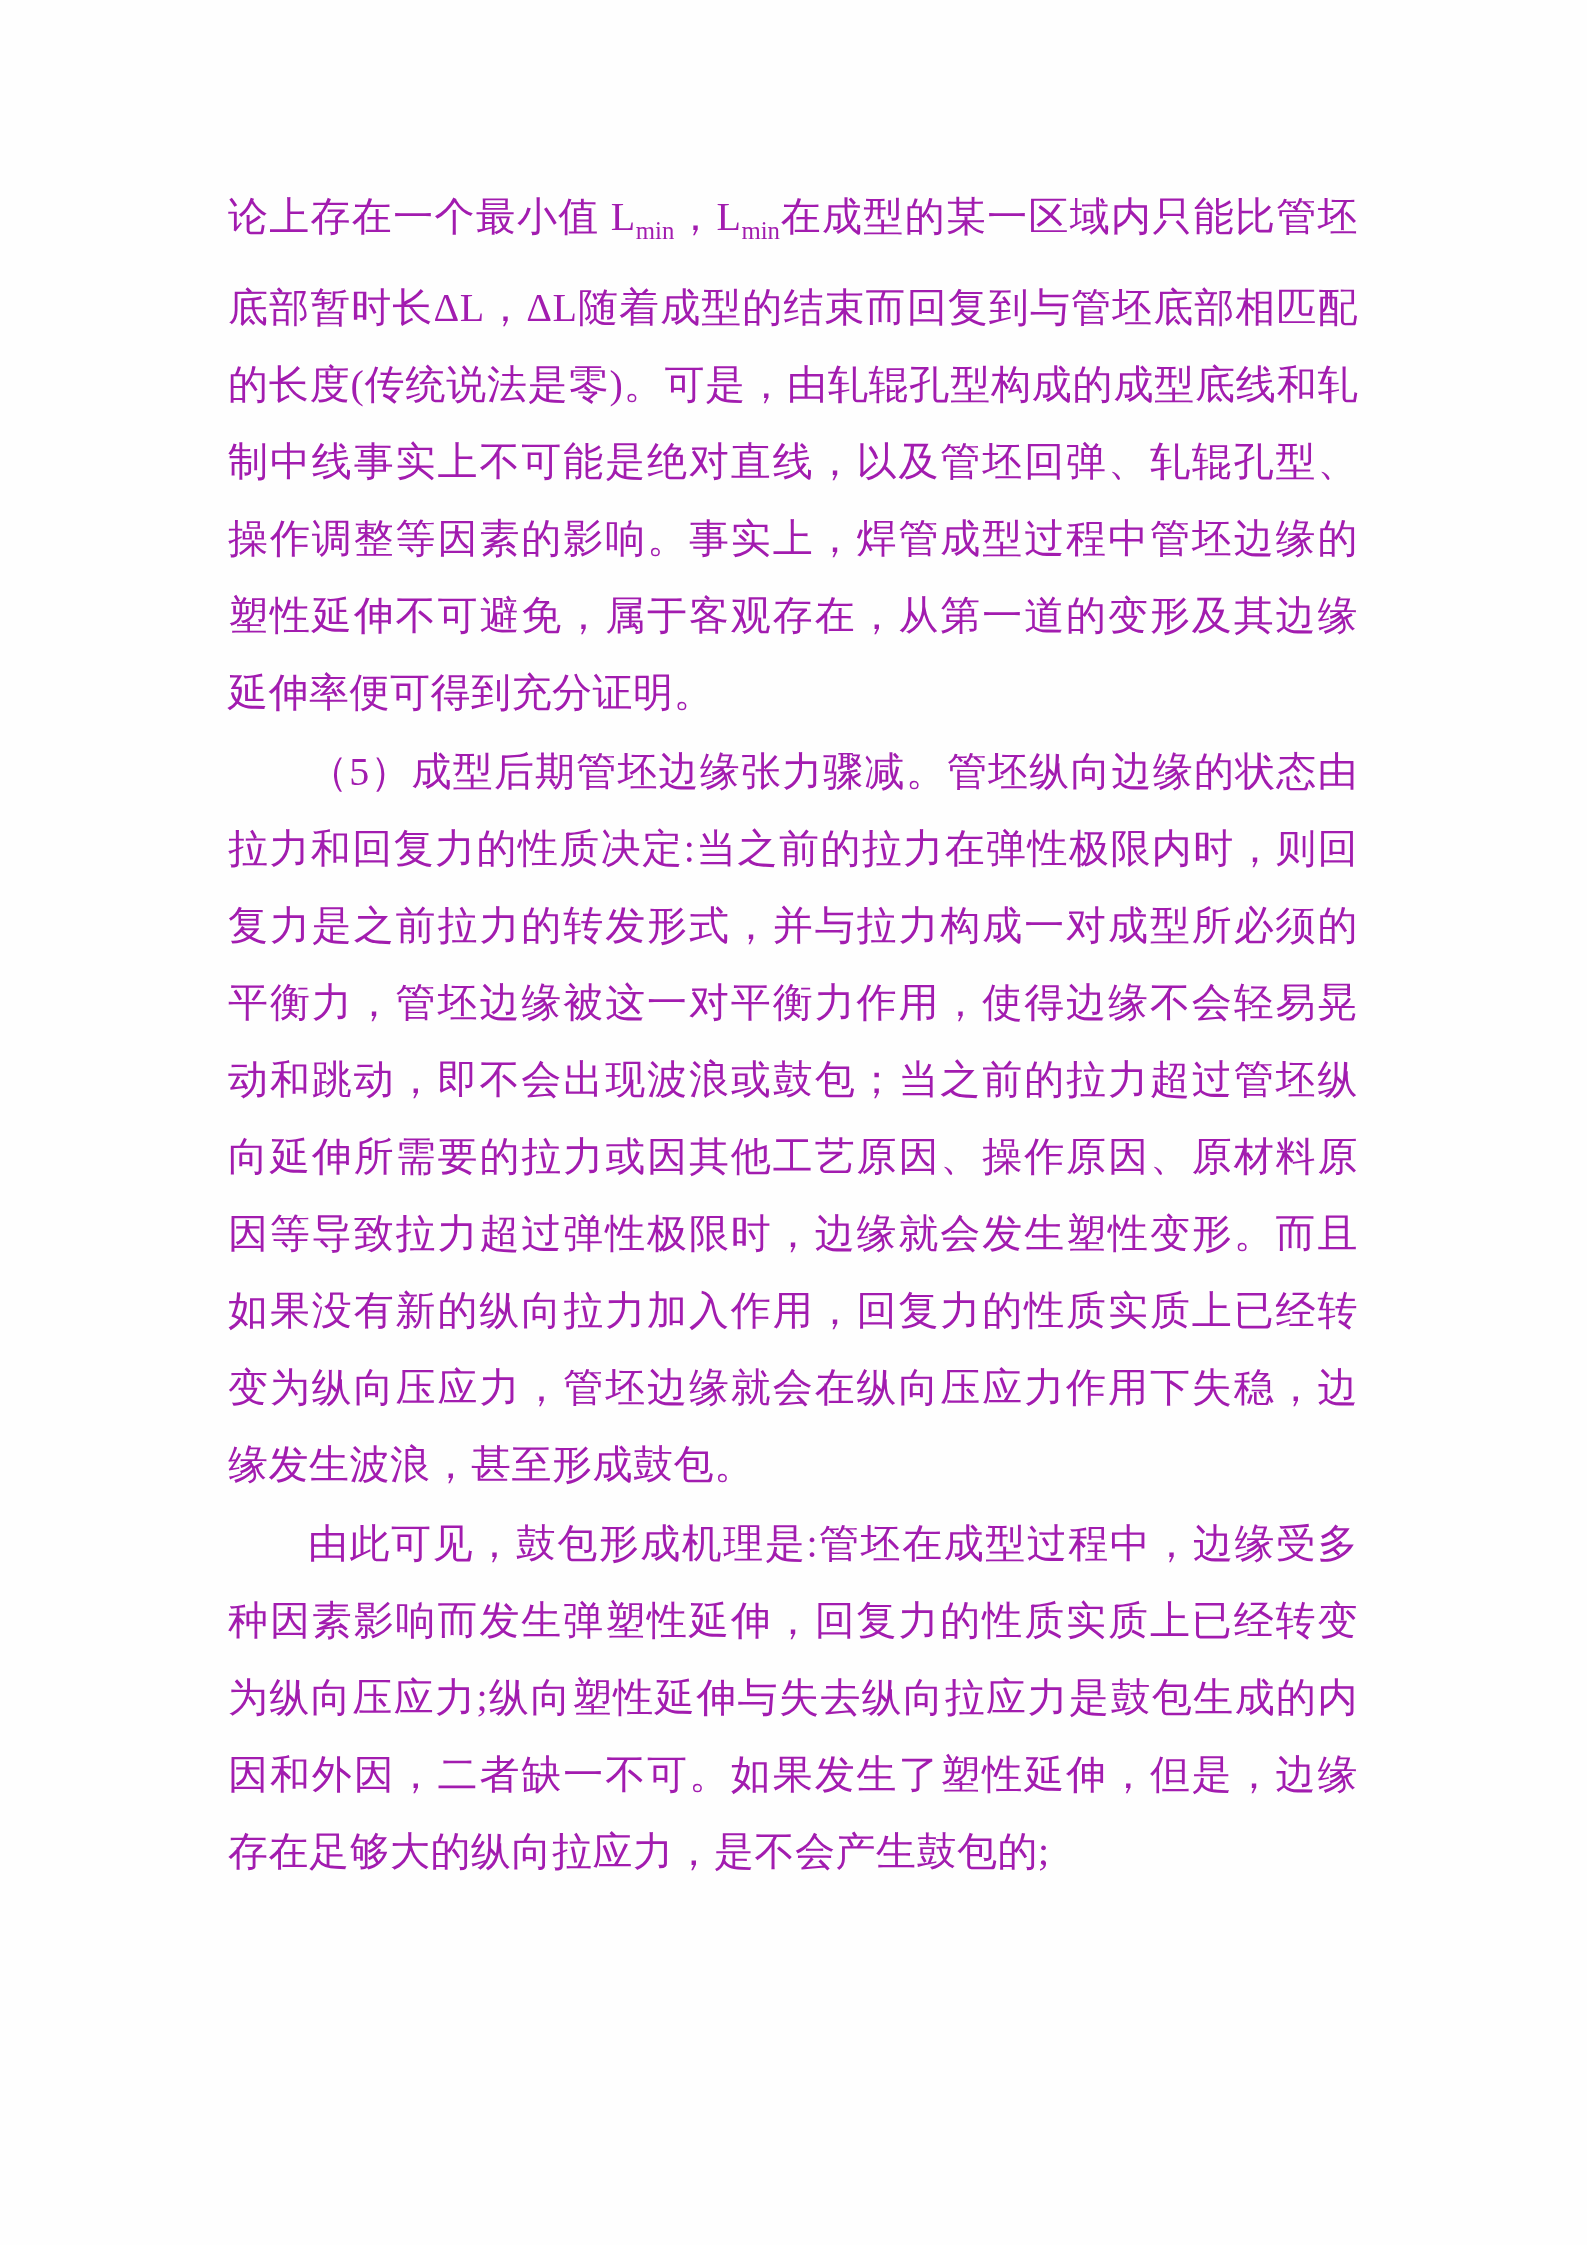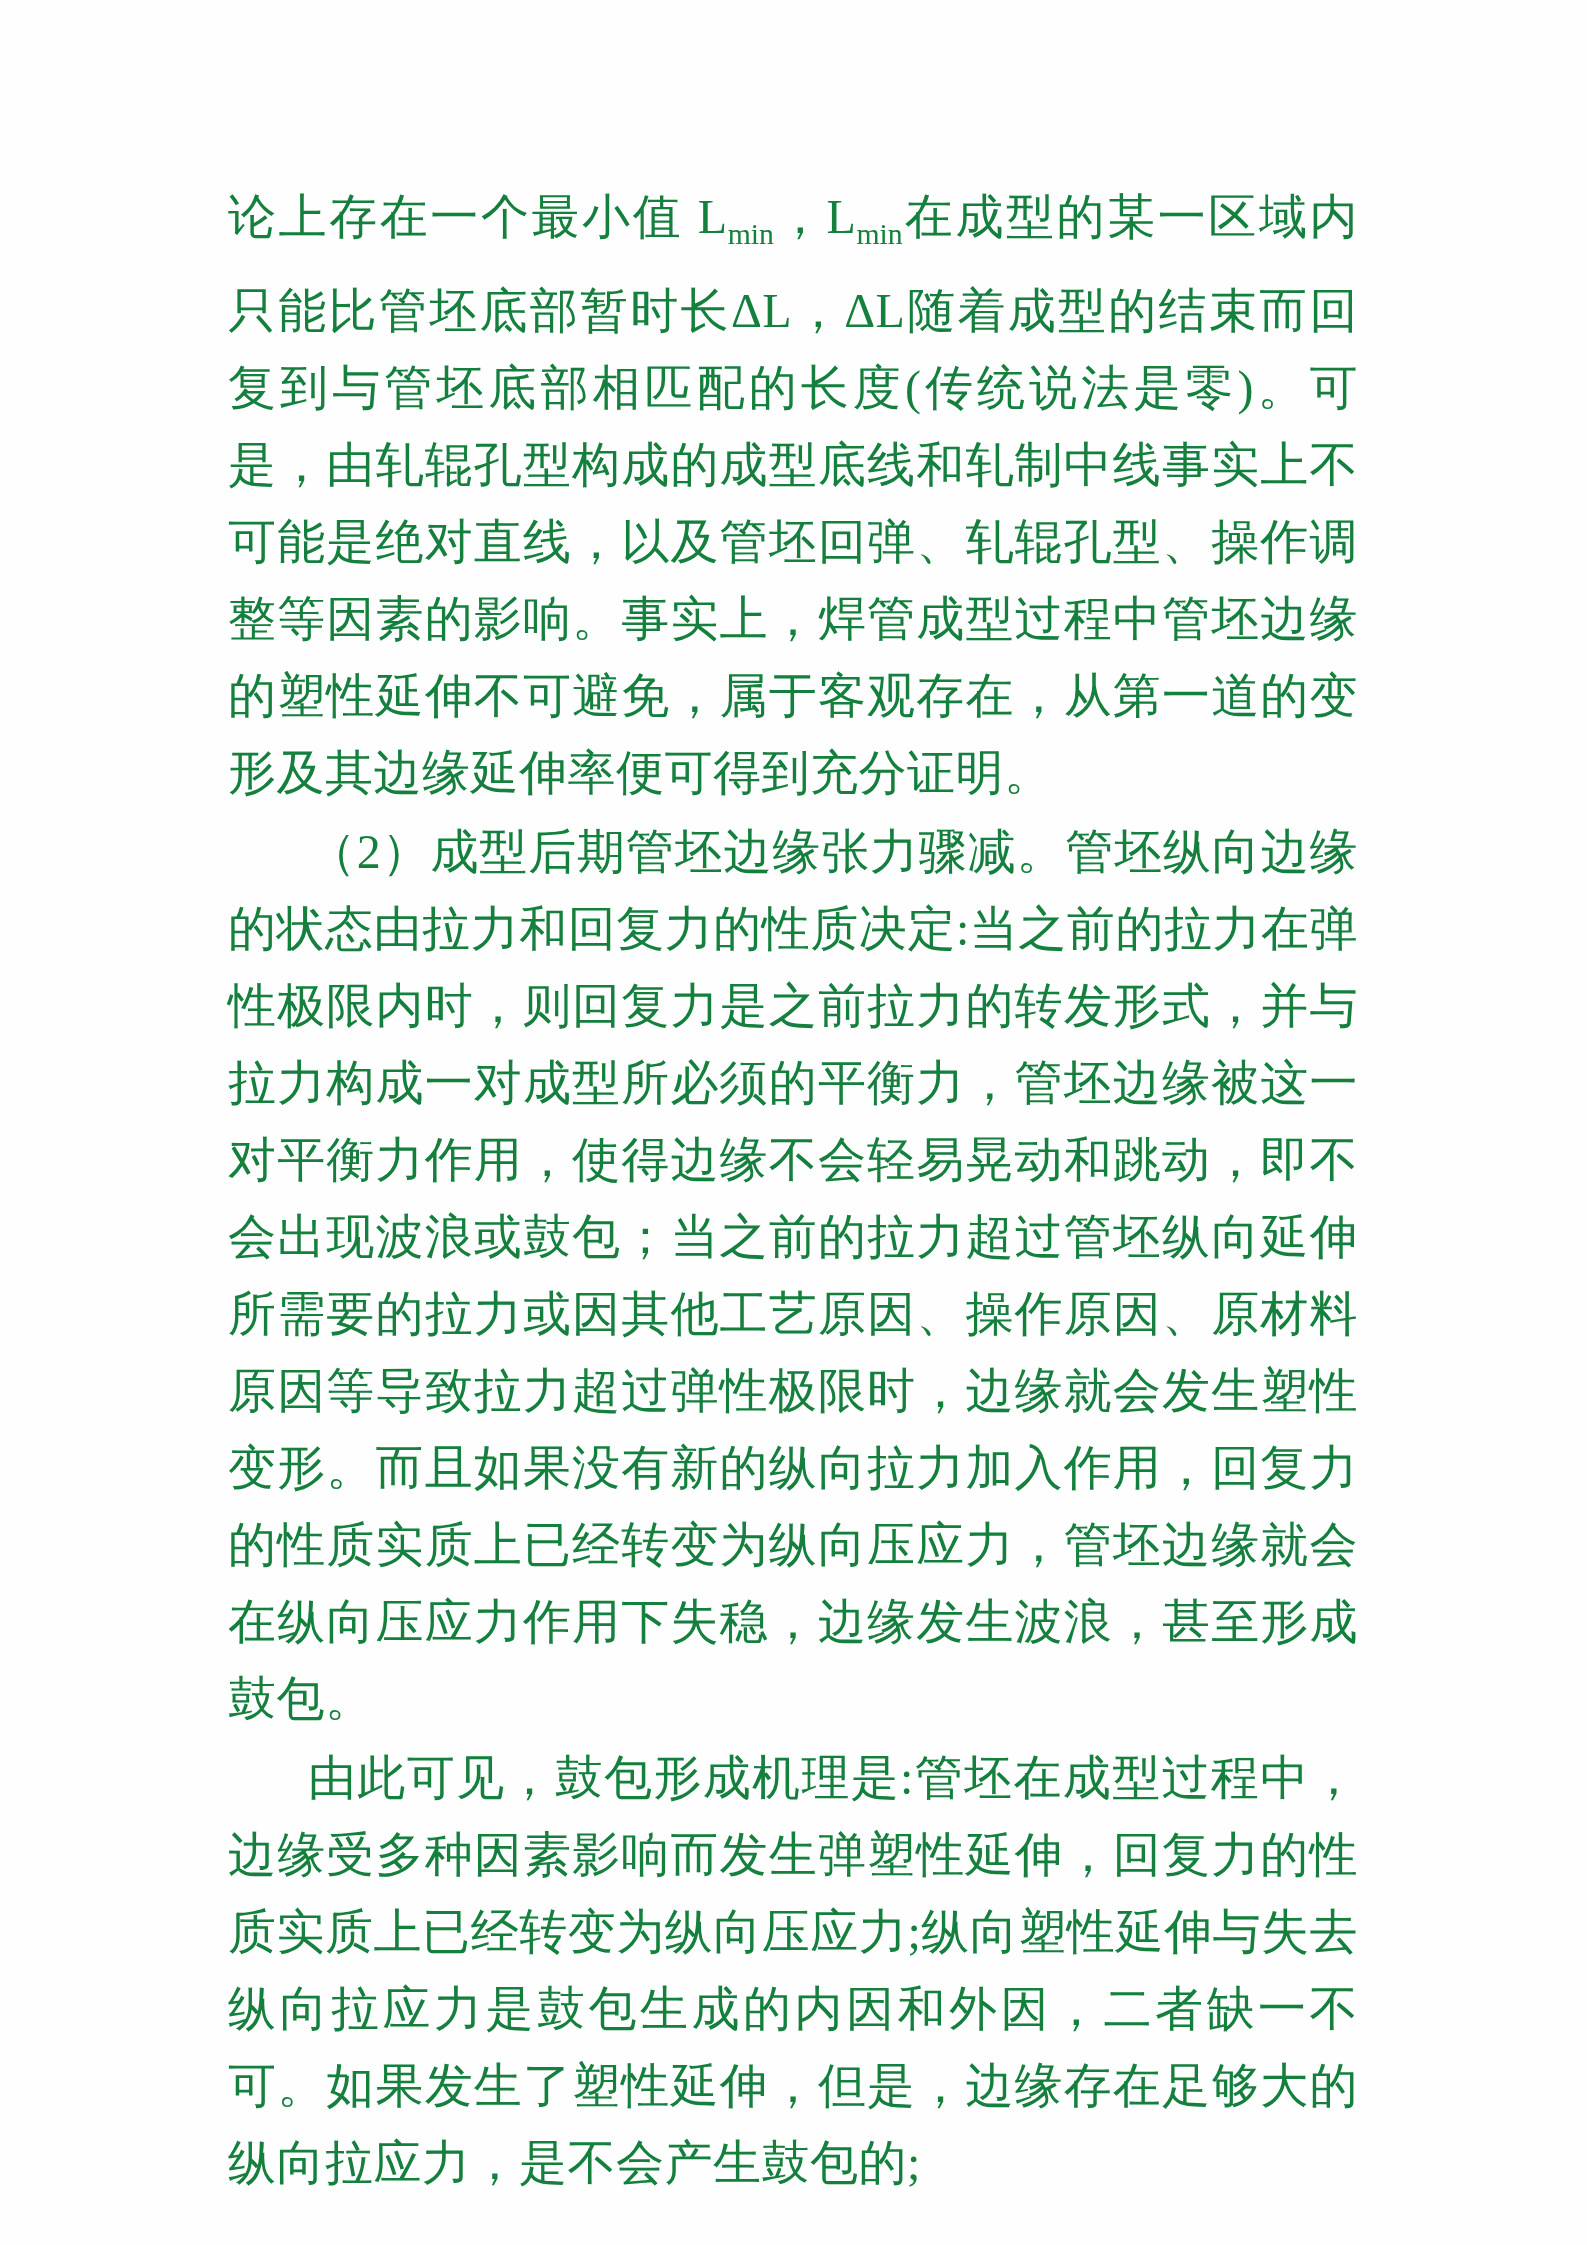--- a/index.html
+++ b/index.html
@@ -19,39 +19,39 @@
     box-sizing: border-box;
     overflow: hidden;
   }
   .content {
     position: absolute;
     left: 228px;
     top: 178px;
     width: 1130px;
   }
   .para {
-    font-size: 48px;
+    font-size: 40px;
     line-height: 77px;
     letter-spacing: 0.5px;
     text-align: justify;
     text-justify: inter-ideograph;
     margin: 0 0 2px 0;
-    color: #15803d;
+    color: #a21caf;
   }
   .para.indent {
     text-indent: 80px;
   }
   .sub {
     font-size: 0.62em;
     vertical-align: sub;
     letter-spacing: 0;
   }
 </style>
 </head>
 <body>
 
 <div class="page">
   <div class="content">
     <p class="para" id="para-1">论上存在一个最小值 L<span class="sub">min</span>，L<span class="sub">min</span>在成型的某一区域内只能比管坯底部暂时长ΔL，ΔL随着成型的结束而回复到与管坯底部相匹配的长度(传统说法是零)。可是，由轧辊孔型构成的成型底线和轧制中线事实上不可能是绝对直线，以及管坯回弹、轧辊孔型、操作调整等因素的影响。事实上，焊管成型过程中管坯边缘的塑性延伸不可避免，属于客观存在，从第一道的变形及其边缘延伸率便可得到充分证明。</p>
-    <p class="para indent" id="para-2">（2）成型后期管坯边缘张力骤减。管坯纵向边缘的状态由拉力和回复力的性质决定:当之前的拉力在弹性极限内时，则回复力是之前拉力的转发形式，并与拉力构成一对成型所必须的平衡力，管坯边缘被这一对平衡力作用，使得边缘不会轻易晃动和跳动，即不会出现波浪或鼓包；当之前的拉力超过管坯纵向延伸所需要的拉力或因其他工艺原因、操作原因、原材料原因等导致拉力超过弹性极限时，边缘就会发生塑性变形。而且如果没有新的纵向拉力加入作用，回复力的性质实质上已经转变为纵向压应力，管坯边缘就会在纵向压应力作用下失稳，边缘发生波浪，甚至形成鼓包。</p>
+    <p class="para indent" id="para-2">（5）成型后期管坯边缘张力骤减。管坯纵向边缘的状态由拉力和回复力的性质决定:当之前的拉力在弹性极限内时，则回复力是之前拉力的转发形式，并与拉力构成一对成型所必须的平衡力，管坯边缘被这一对平衡力作用，使得边缘不会轻易晃动和跳动，即不会出现波浪或鼓包；当之前的拉力超过管坯纵向延伸所需要的拉力或因其他工艺原因、操作原因、原材料原因等导致拉力超过弹性极限时，边缘就会发生塑性变形。而且如果没有新的纵向拉力加入作用，回复力的性质实质上已经转变为纵向压应力，管坯边缘就会在纵向压应力作用下失稳，边缘发生波浪，甚至形成鼓包。</p>
     <p class="para indent" id="para-3">由此可见，鼓包形成机理是:管坯在成型过程中，边缘受多种因素影响而发生弹塑性延伸，回复力的性质实质上已经转变为纵向压应力;纵向塑性延伸与失去纵向拉应力是鼓包生成的内因和外因，二者缺一不可。如果发生了塑性延伸，但是，边缘存在足够大的纵向拉应力，是不会产生鼓包的;</p>
   </div>
 </div>
 
 </body></html>

